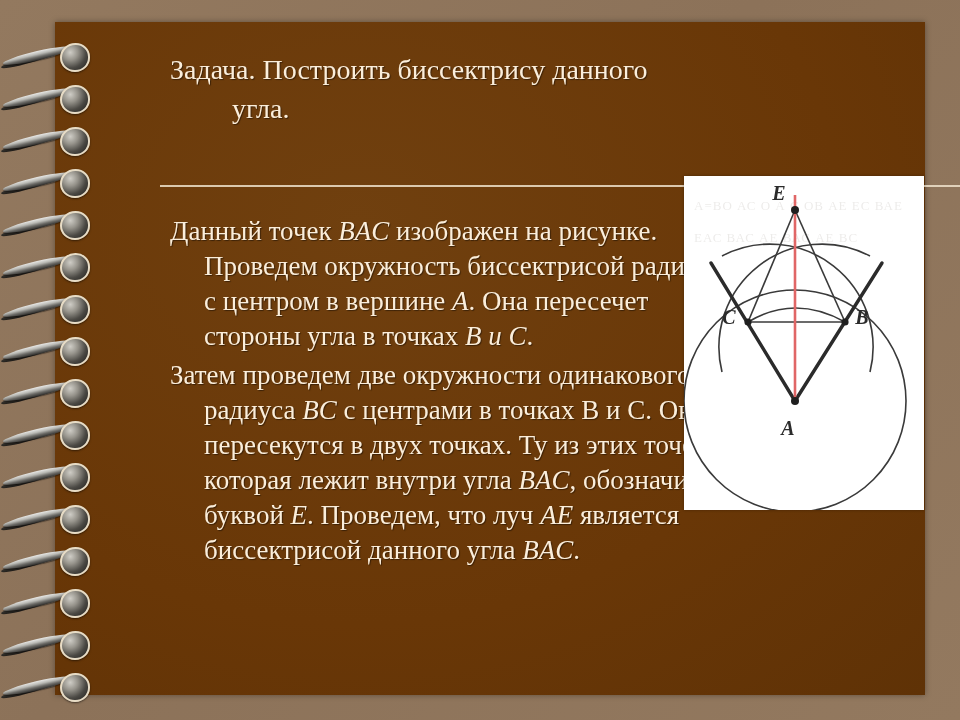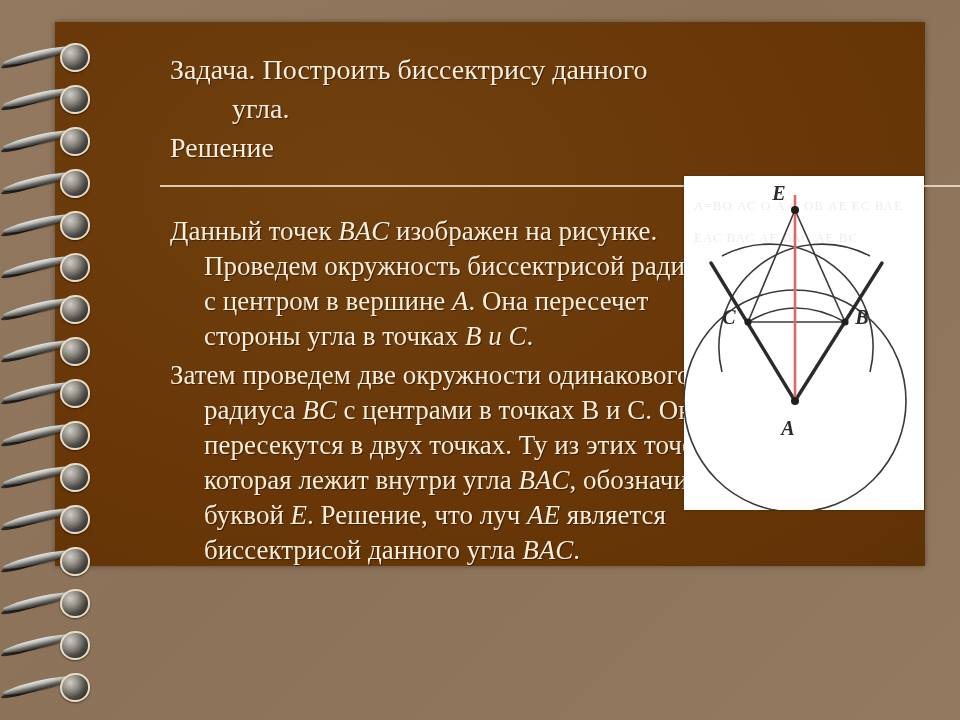--- a/index.html
+++ b/index.html
@@ -20,21 +20,21 @@
     height: 720px;
     background: linear-gradient(135deg, #93795f 0%, #8c7259 45%, #93795f 100%);
   }
 
   
   #page {
     position: absolute;
     left: 55px;
     top: 22px;
     width: 870px;
-    height: 544px;
+    height: 673px;
     background: #6b3809;
     background-image: radial-gradient(ellipse at 35% 30%, #70400f 0%, #693707 60%, #5f3206 100%);
     box-shadow: 0 0 6px rgba(0,0,0,.35);
   }
 
   
   #binding {
     position: absolute;
     left: 0;
     top: 22px;
@@ -169,30 +169,29 @@
 
 <div id="slide">
 
   <div id="page">
 
     <div id="content">
 
       <div class="title-block">
         <p class="title-line">Задача. Построить биссектрису данного</p>
         <p class="title-line" style="padding-left:62px;text-indent:0;">угла.</p>
-        <p class="title-line">Решение</p>
       </div>
 
       <div class="divider"></div>
 
       <div id="body-text">
 
         <p class="para"><span>Данный точек </span><i>BAC</i><span> изображен на рисунке. Проведем окружность биссектрисой радиуса с центром в вершине </span><i>A</i><span>. Она пересечет стороны угла в точках </span><i>B и C</i><span>.</span></p>
 
-        <p class="para"><span>Затем проведем две окружности одинакового радиуса </span><i>BC</i><span> с центрами в точках B и C. Они пересекутся в двух точках. Ту из этих точек, которая лежит внутри угла </span><i>BAC</i><span>, обозначим буквой </span><i>E</i><span>. Решение, что луч </span><i>AE</i><span> является биссектрисой данного угла </span><i>BAC</i><span>.</span></p>
+        <p class="para"><span>Затем проведем две окружности одинакового радиуса </span><i>BC</i><span> с центрами в точках B и C. Они пересекутся в двух точках. Ту из этих точек, которая лежит внутри угла </span><i>BAC</i><span>, обозначим буквой </span><i>E</i><span>. Проведем, что луч </span><i>AE</i><span> является биссектрисой данного угла </span><i>BAC</i><span>.</span></p>
 
       </div>
     </div>
 
     <div id="figure" style="left:629px;top:154px;">
       <div id="ghost">А=ВО АС О А С ОВ АЕ ЕС ВАЕ ЕАС ВАС АЕ ВАС АЕ ВС</div>
 
       <svg viewBox="0 0 240 334" width="240" height="334">
 
         <circle cx="111" cy="225" r="111" fill="none" stroke="#3a3a3a" stroke-width="1.6"></circle>

